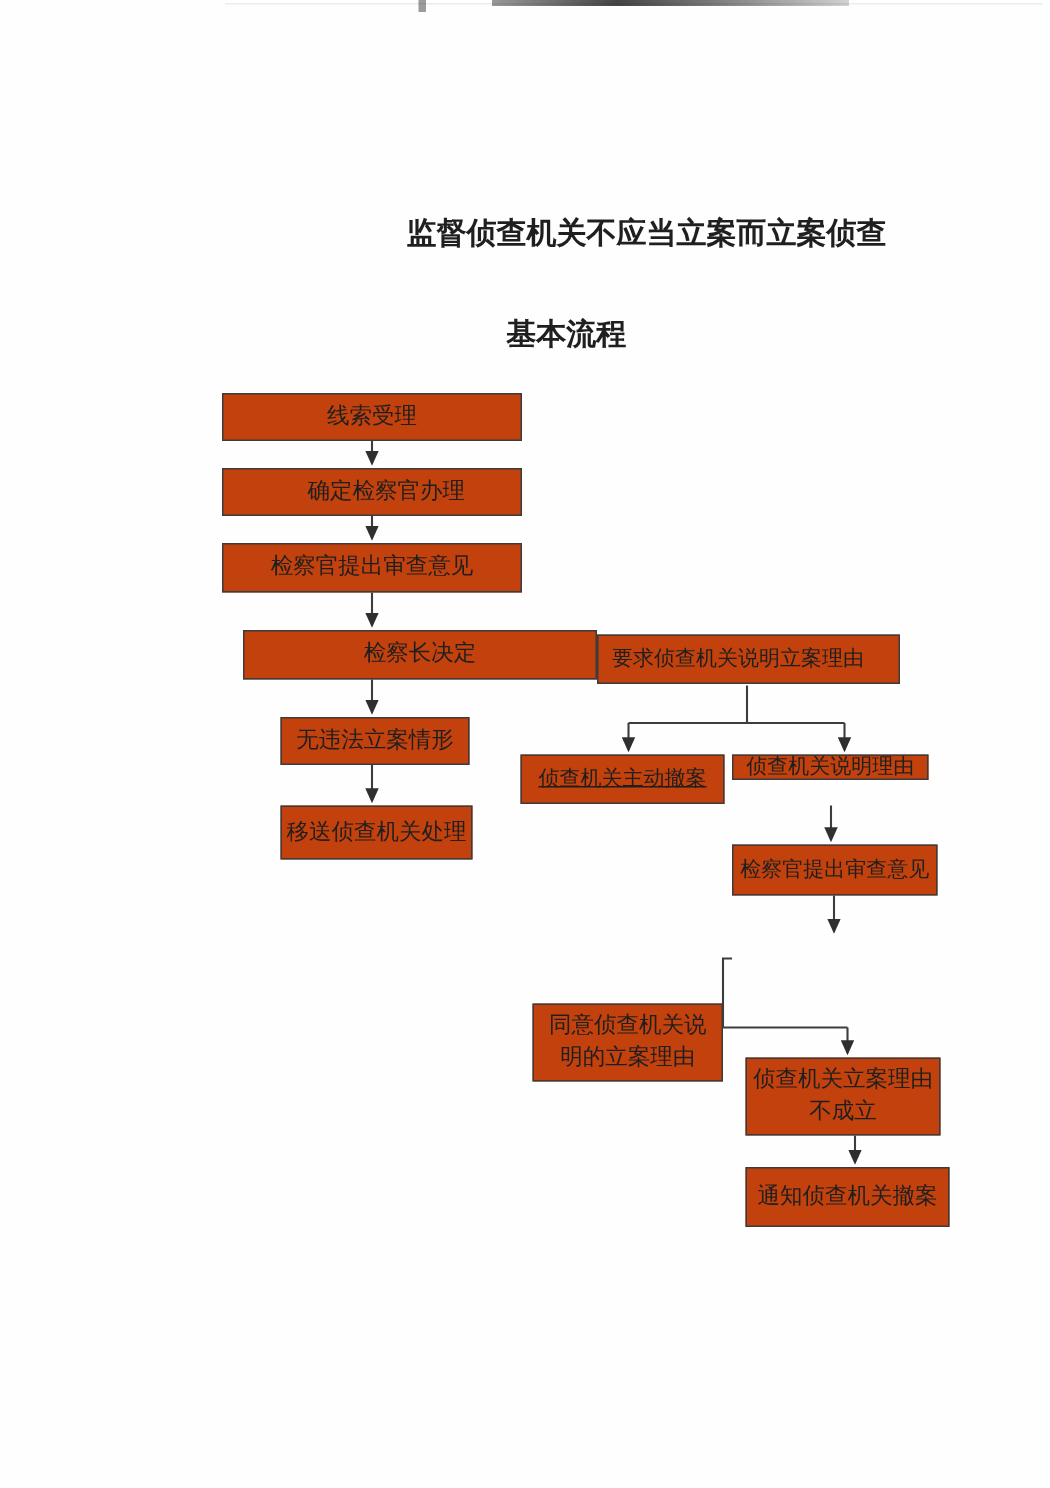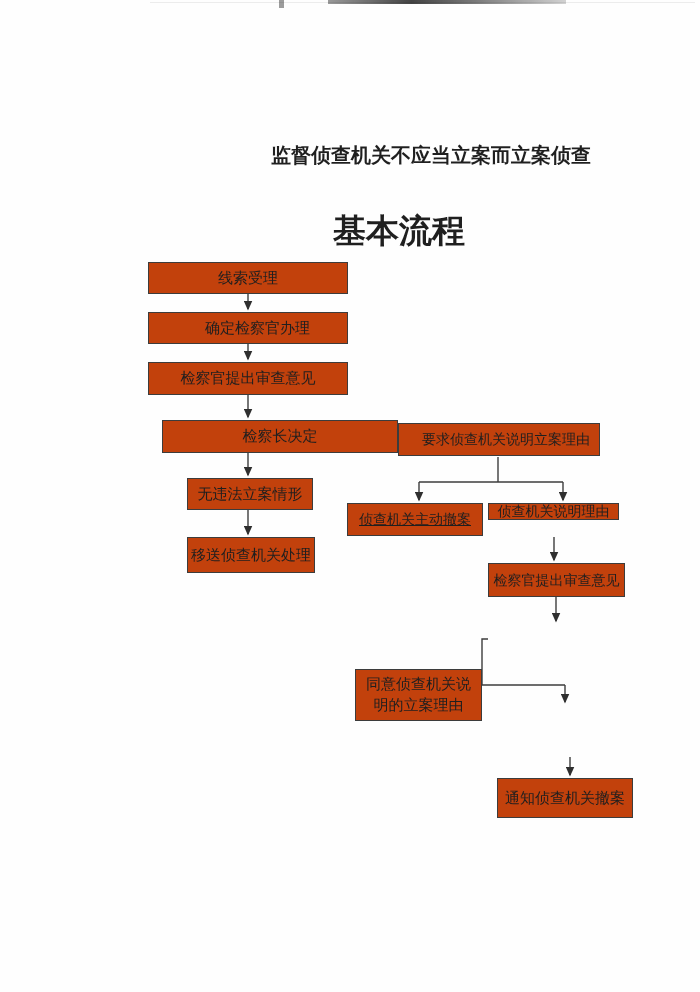--- a/index.html
+++ b/index.html
@@ -19,34 +19,34 @@
   .smudge-tick{position:absolute;left:279px;top:0;width:5px;height:8px;background:rgba(75,75,75,.55);filter:blur(.3px);}
   .smudge-hairline{position:absolute;left:150px;top:2px;width:545px;height:1px;background:rgba(0,0,0,.07);}
 
   .doc-title{
     position:absolute;left:163px;top:142px;width:428px;
     font-size:20px;font-weight:bold;text-align:right;letter-spacing:0px;
     white-space:nowrap;
   }
   .doc-subtitle{
     position:absolute;left:290px;top:209px;width:175px;
-    font-size:33px;font-weight:bold;text-align:right;white-space:nowrap;
+    font-size:20px;font-weight:bold;text-align:center;white-space:nowrap;
   }
 
   .node{
     position:absolute;
     border:1.5px solid #3c3c3c;
     background:#c2410c;
     display:flex;align-items:center;justify-content:center;
     font-size:15px;line-height:21px;
     text-align:center;white-space:pre-line;
     box-sizing:border-box;
   }
   .node.small-font{font-size:14px;}
-  .node.left-align{justify-content:flex-start;padding-left:23px;text-align:left;}
+  .node.left-align{justify-content:flex-start;padding-left:9px;text-align:left;}
 
   
   .n1 {left:148px;top:262px;width:200px;height:32px;}
   .n2 {left:148px;top:312px;width:200px;height:32px;padding-left:19px;}
   .n3 {left:148px;top:362px;width:200px;height:33px;}
   .n4 {left:162px;top:420px;width:236px;height:33px;}
   .n5 {left:187px;top:478px;width:126px;height:32px;}
   .n6 {left:187px;top:537px;width:128px;height:36px;}
   .n7 {left:398px;top:423px;width:202px;height:33px;}
   .n8 {left:347px;top:503px;width:136px;height:33px;text-decoration:underline;}
@@ -104,15 +104,17 @@
   <div class="node n3">检察官提出审查意见</div>
   <div class="node n4">检察长决定</div>
   <div class="node n5">无违法立案情形</div>
   <div class="node n6">移送侦查机关处理</div>
   <div class="node n7 small-font left-align">要求侦查机关说明立案理由</div>
   <div class="node n8 small-font">侦查机关主动撤案</div>
   <div class="node n9 small-font">侦查机关说明理由</div>
   <div class="node n10 small-font">检察官提出审查意见</div>
   <div class="node n12">同意侦查机关说
 明的立案理由</div>
+  <div class="node n13">侦查机关立案理由
+不成立</div>
   <div class="node n14">通知侦查机关撤案</div>
 
 </div>
 
 </body></html>

